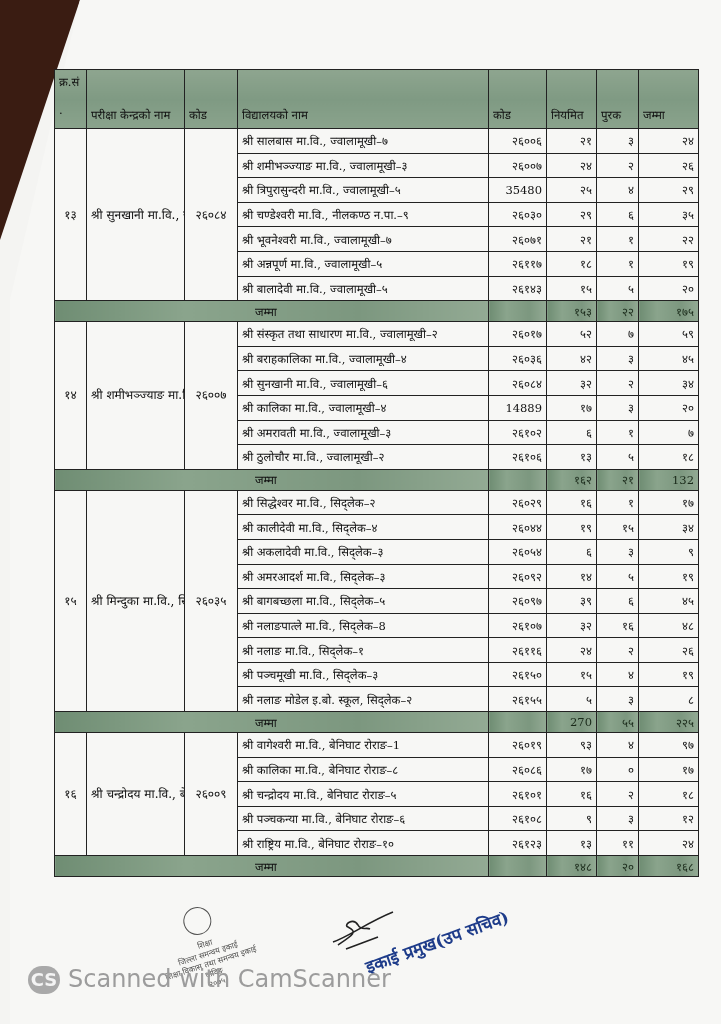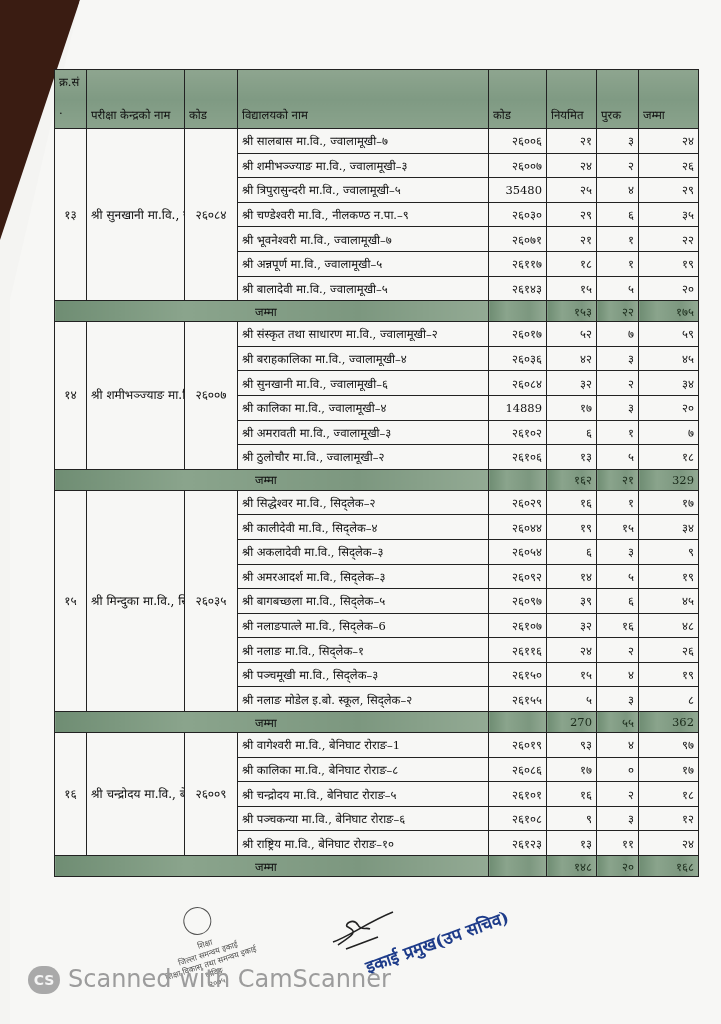--- a/index.html
+++ b/index.html
@@ -67,21 +67,21 @@
   .role {
     position:absolute; left:370px; top:60px; color:#1e3c8a; font-size:17px; font-weight:bold;
     transform:rotate(-20deg); transform-origin:left bottom; white-space:nowrap;
   }
   .watermark {
     position:absolute; left:28px; top:70px; color:#9c9c9c; font-family:"DejaVu Sans", sans-serif; font-size:24px;
     white-space:nowrap;
   }
   .watermark .cs {
     display:inline-block; width:32px; height:28px; border-radius:14px; background:#a9a9a9; color:#f4f4f4;
-    font-weight:bold; font-size:14px; text-align:center; line-height:28px; margin-right:8px; vertical-align:middle;
+    font-weight:bold; font-size:18px; text-align:center; line-height:28px; margin-right:8px; vertical-align:middle;
   }
 </style>
 </head>
 <body>
 
 <div class="corner"></div>
 <div class="page"></div>
 
 <table class="tbl">
   <colgroup>
@@ -209,21 +209,21 @@
         <td class="num">२६१०६</td>
         <td class="num">१३</td>
         <td class="num">५</td>
         <td class="num">१८</td>
       </tr>
       <tr class="total">
         <td colspan="4" class="tlabel">जम्मा</td>
         <td></td>
         <td class="num">१६२</td>
         <td class="num">२१</td>
-        <td class="num">329</td>
+        <td class="num">132</td>
       </tr>
       <tr>
         <td rowspan="9" class="merged">१५</td>
         <td rowspan="9" class="merged">श्री मिन्दुका मा.वि., सिद्लेक–१</td>
         <td rowspan="9" class="merged">२६०३५</td>
         <td>श्री सिद्धेश्वर मा.वि., सिद्लेक–२</td>
         <td class="num">२६०२९</td>
         <td class="num">१६</td>
         <td class="num">१</td>
         <td class="num">१७</td>
@@ -250,21 +250,21 @@
         <td class="num">१९</td>
       </tr>
       <tr>
         <td>श्री बागबच्छला मा.वि., सिद्लेक–५</td>
         <td class="num">२६०९७</td>
         <td class="num">३९</td>
         <td class="num">६</td>
         <td class="num">४५</td>
       </tr>
       <tr>
-        <td>श्री नलाङपात्ले मा.वि., सिद्लेक–6</td>
+        <td>श्री नलाङपात्ले मा.वि., सिद्लेक–8</td>
         <td class="num">२६१०७</td>
         <td class="num">३२</td>
         <td class="num">१६</td>
         <td class="num">४८</td>
       </tr>
       <tr>
         <td>श्री नलाङ मा.वि., सिद्लेक–१</td>
         <td class="num">२६११६</td>
         <td class="num">२४</td>
         <td class="num">२</td>
@@ -282,21 +282,21 @@
         <td class="num">२६१५५</td>
         <td class="num">५</td>
         <td class="num">३</td>
         <td class="num">८</td>
       </tr>
       <tr class="total">
         <td colspan="4" class="tlabel">जम्मा</td>
         <td></td>
         <td class="num">270</td>
         <td class="num">५५</td>
-        <td class="num">362</td>
+        <td class="num">२२५</td>
       </tr>
       <tr>
         <td rowspan="5" class="merged">१६</td>
         <td rowspan="5" class="merged">श्री चन्द्रोदय मा.वि., बेनिघाट रोराङ–५</td>
         <td rowspan="5" class="merged">२६००९</td>
         <td>श्री वागेश्वरी मा.वि., बेनिघाट रोराङ–1</td>
         <td class="num">२६०१९</td>
         <td class="num">९३</td>
         <td class="num">४</td>
         <td class="num">९७</td>

